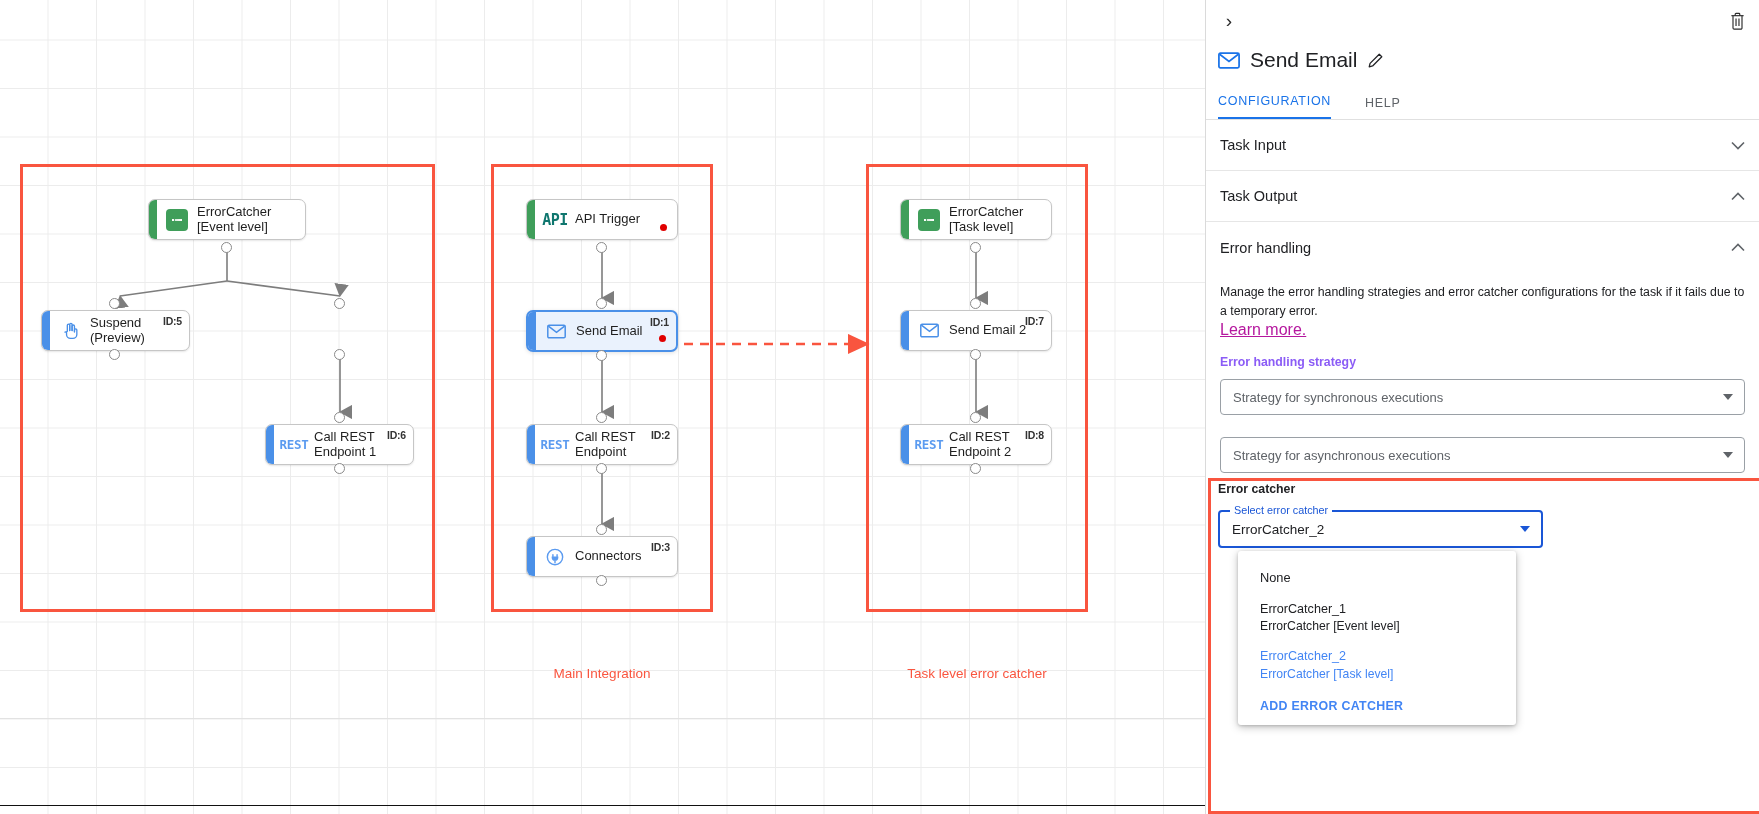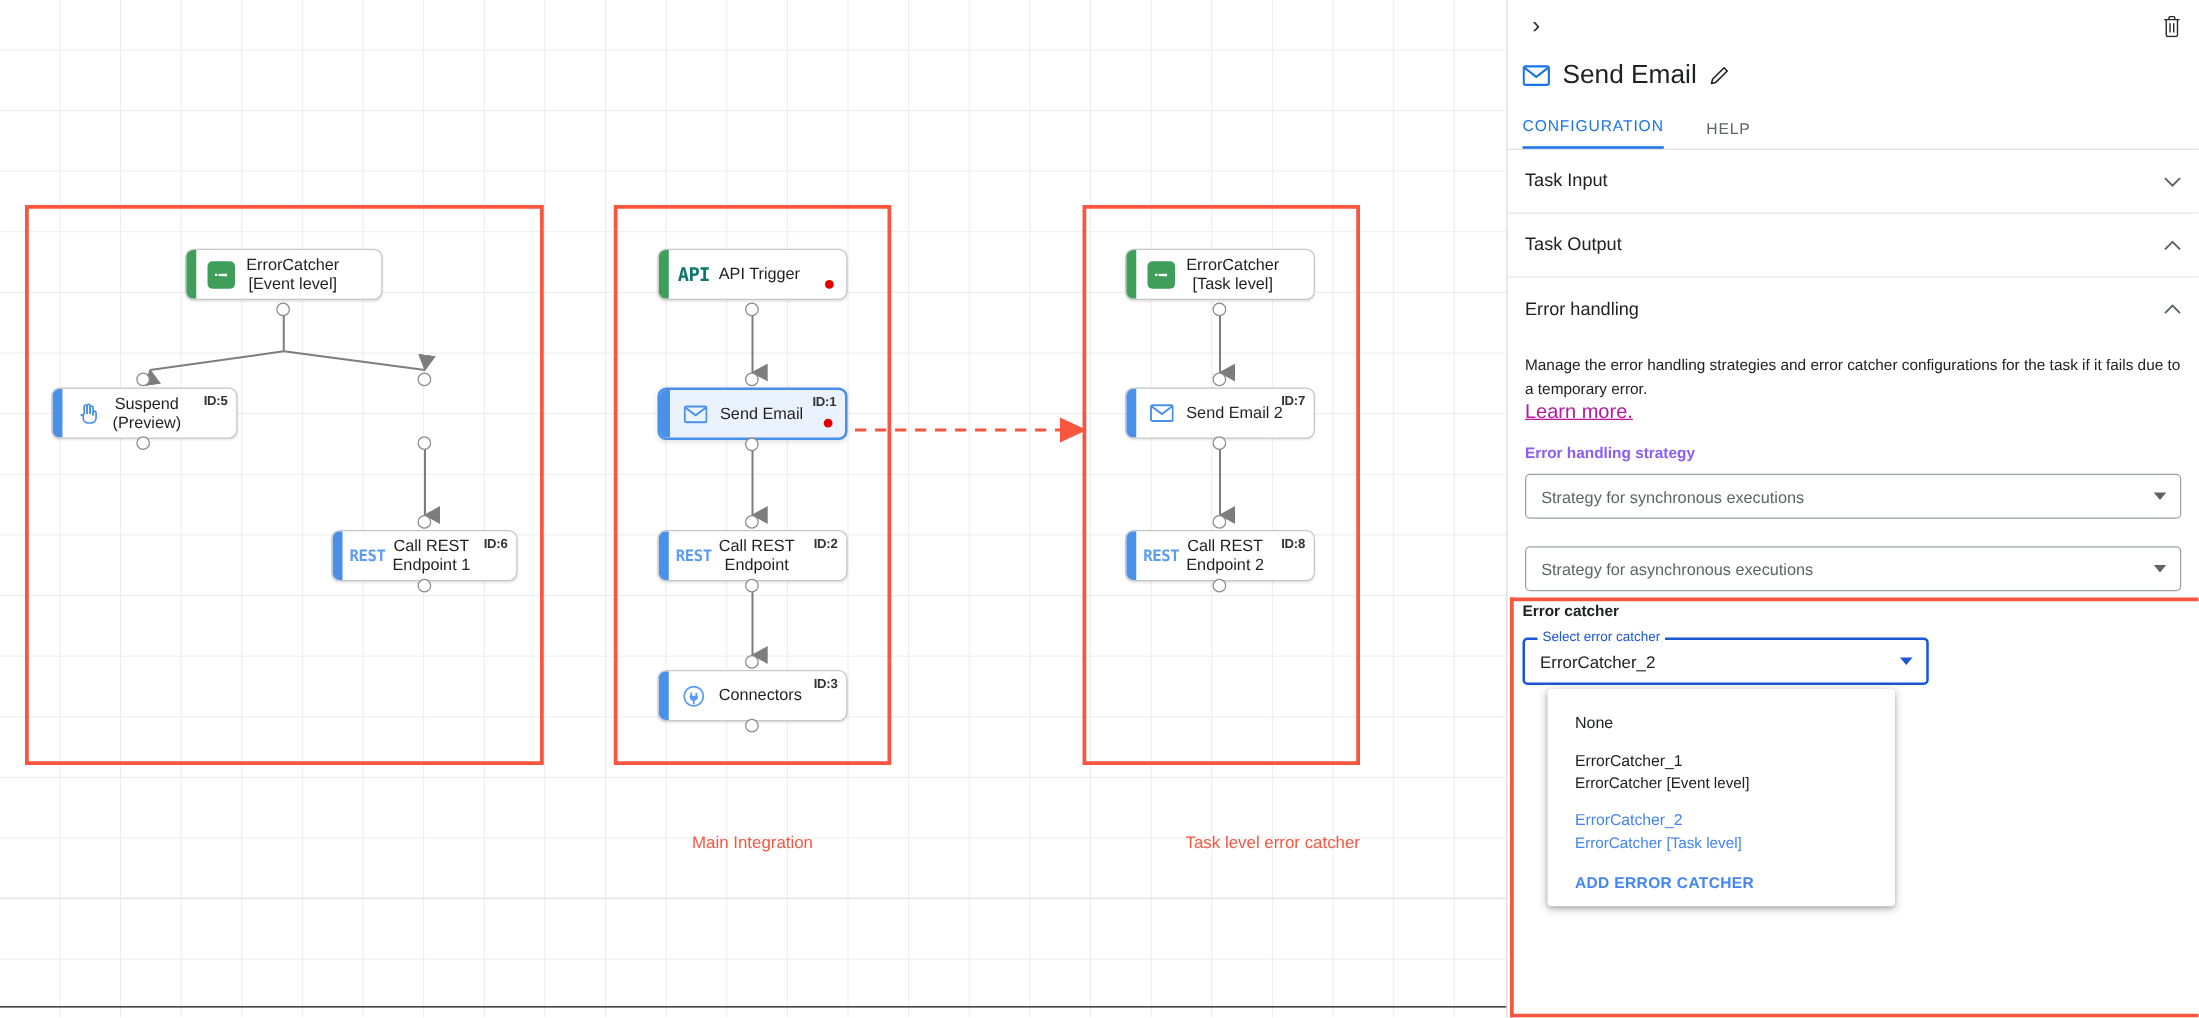--- a/index.html
+++ b/index.html
@@ -54,21 +54,21 @@
   }
   .node .stripe { width: 8px; align-self: stretch; flex: 0 0 8px; }
   .node.green .stripe { background: #3f9e5a; }
   .node.blue  .stripe { background: #4a90e8; }
   .node .icon-wrap {
     width: 40px; flex: 0 0 40px;
     display:flex; align-items:center; justify-content:center;
   }
   .node .node-label {
     font-size: 13px; color: #1f1f1f; line-height: 1.15;
-    white-space: pre-line; padding-right: 8px; text-align: center;
+    white-space: pre-line; padding-right: 8px;
   }
   .node .id-tag {
     position: absolute; right: 7px; top: 4px;
     font-size: 10.5px; font-weight: bold; color: #333;
     letter-spacing: -0.2px;
   }
   .node .red-dot {
     position:absolute; right:10px; bottom:8px;
     width:7px; height:7px; border-radius:50%; background:#e00000;
   }
@@ -203,21 +203,21 @@
 
 <div id="root">
 
   <div id="canvas">
 
     <div class="group-box" style="left:20px; top:164px; width:415px; height:448px;"></div>
     <div class="group-box" style="left:491px; top:164px; width:222px; height:448px;"></div>
     <div class="group-box" style="left:866px; top:164px; width:222px; height:448px;"></div>
 
     <div class="group-caption" style="left:491px; top:666px; width:222px;">Main Integration</div>
-    <div class="group-caption" style="left:866px; top:666px; width:222px;text-align:right;">Task level error catcher</div>
+    <div class="group-caption" style="left:866px; top:666px; width:222px;">Task level error catcher</div>
 
     <svg class="edges">
       <defs>
         <marker id="arr" markerWidth="9" markerHeight="9" refX="4.5" refY="7.6" orient="auto">
           <path d="M0,0 L9,0 L4.5,8.2 Z" fill="#7d7d7d"></path>
         </marker>
         <marker id="arrRed" markerWidth="9" markerHeight="9" refX="7.5" refY="4.2" orient="auto">
           <path d="M0,0 L9,4.2 L0,8.4 Z" fill="#f9553f"></path>
         </marker>
       </defs>

